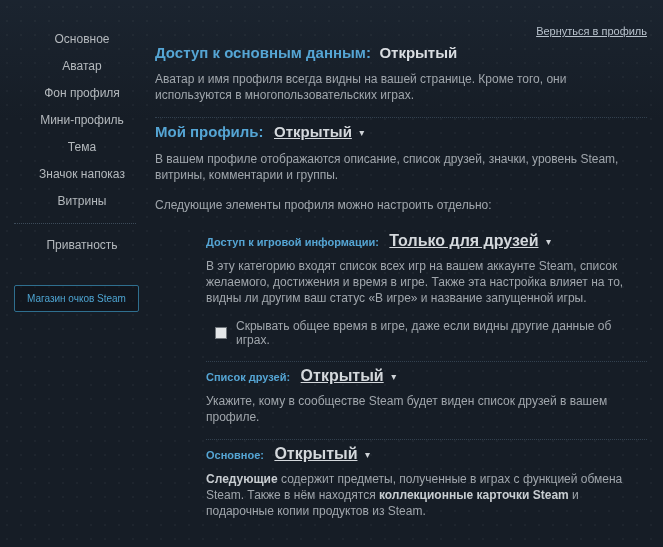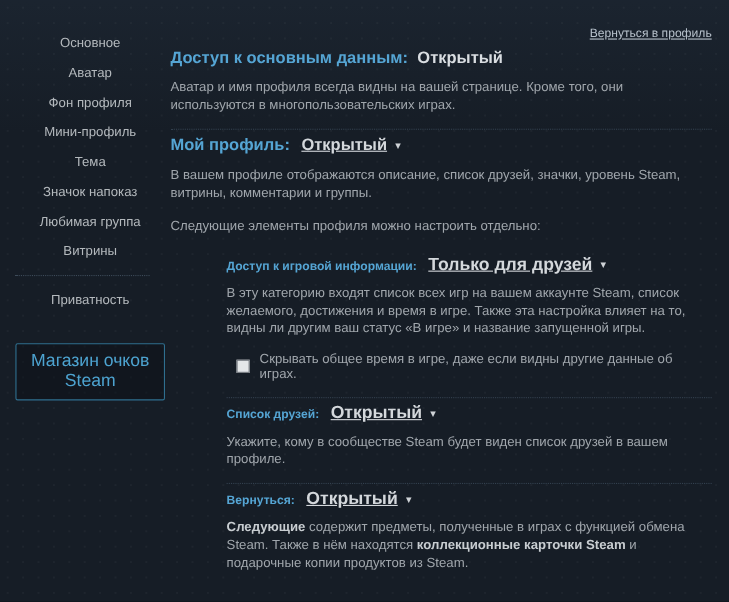--- a/index.html
+++ b/index.html
@@ -37,21 +37,21 @@
     border-top:1px dotted #3d4b59;
     margin:8px 14px 8px 0;
   }
   .points-shop-btn {
     margin-top:26px;
     display:inline-block;
     background:rgba(10,16,22,0.45);
     border:1px solid #2f6f8f;
     border-radius:2px;
     color:#4da3d0;
-    font-size:16px;
+    font-size:10px;
     font-family:"Liberation Sans", sans-serif;
     padding:7px 12px;
     cursor:pointer;
   }
 
   
   .content {
     flex:1;
     padding:21px 16px 0 5px;
   }
@@ -138,21 +138,20 @@
 
 <div class="page">
 
   <aside class="sidebar">
     <div class="nav-item">Основное</div>
     <div class="nav-item">Аватар</div>
     <div class="nav-item">Фон профиля</div>
     <div class="nav-item">Мини-профиль</div>
     <div class="nav-item">Тема</div>
     <div class="nav-item">Значок напоказ</div>
-    <div class="nav-item">Любимая группа</div>
     <div class="nav-item">Витрины</div>
     <div class="sidebar-divider"></div>
     <div class="nav-item">Приватность</div>
     <button class="points-shop-btn">Магазин очков Steam</button>
   </aside>
 
   <main class="content">
 
     <div class="return-link-row">
       <a class="return-link">Вернуться в профиль</a>
@@ -207,21 +206,21 @@
             <span class="caret">▾</span>
           </span>
         </div>
         <p class="desc">Укажите, кому в сообществе Steam будет виден список друзей в вашем профиле.</p>
       </section>
 
       <div class="divider"></div>
 
       <section class="sub gap-sm">
         <div class="sec-header">
-          <span class="sec-label">Вернуться:</span>
+          <span class="sec-label">Основное:</span>
           <span class="dropdown">
             <span class="dd-value">Открытый</span>
             <span class="caret">▾</span>
           </span>
         </div>
         <p class="desc"><b>Следующие</b><span> содержит предметы, полученные в играх с функцией обмена Steam. Также в нём находятся </span><b>коллекционные карточки Steam</b><span> и подарочные копии продуктов из Steam.</span></p>
 
       </section>
 
     </div>

